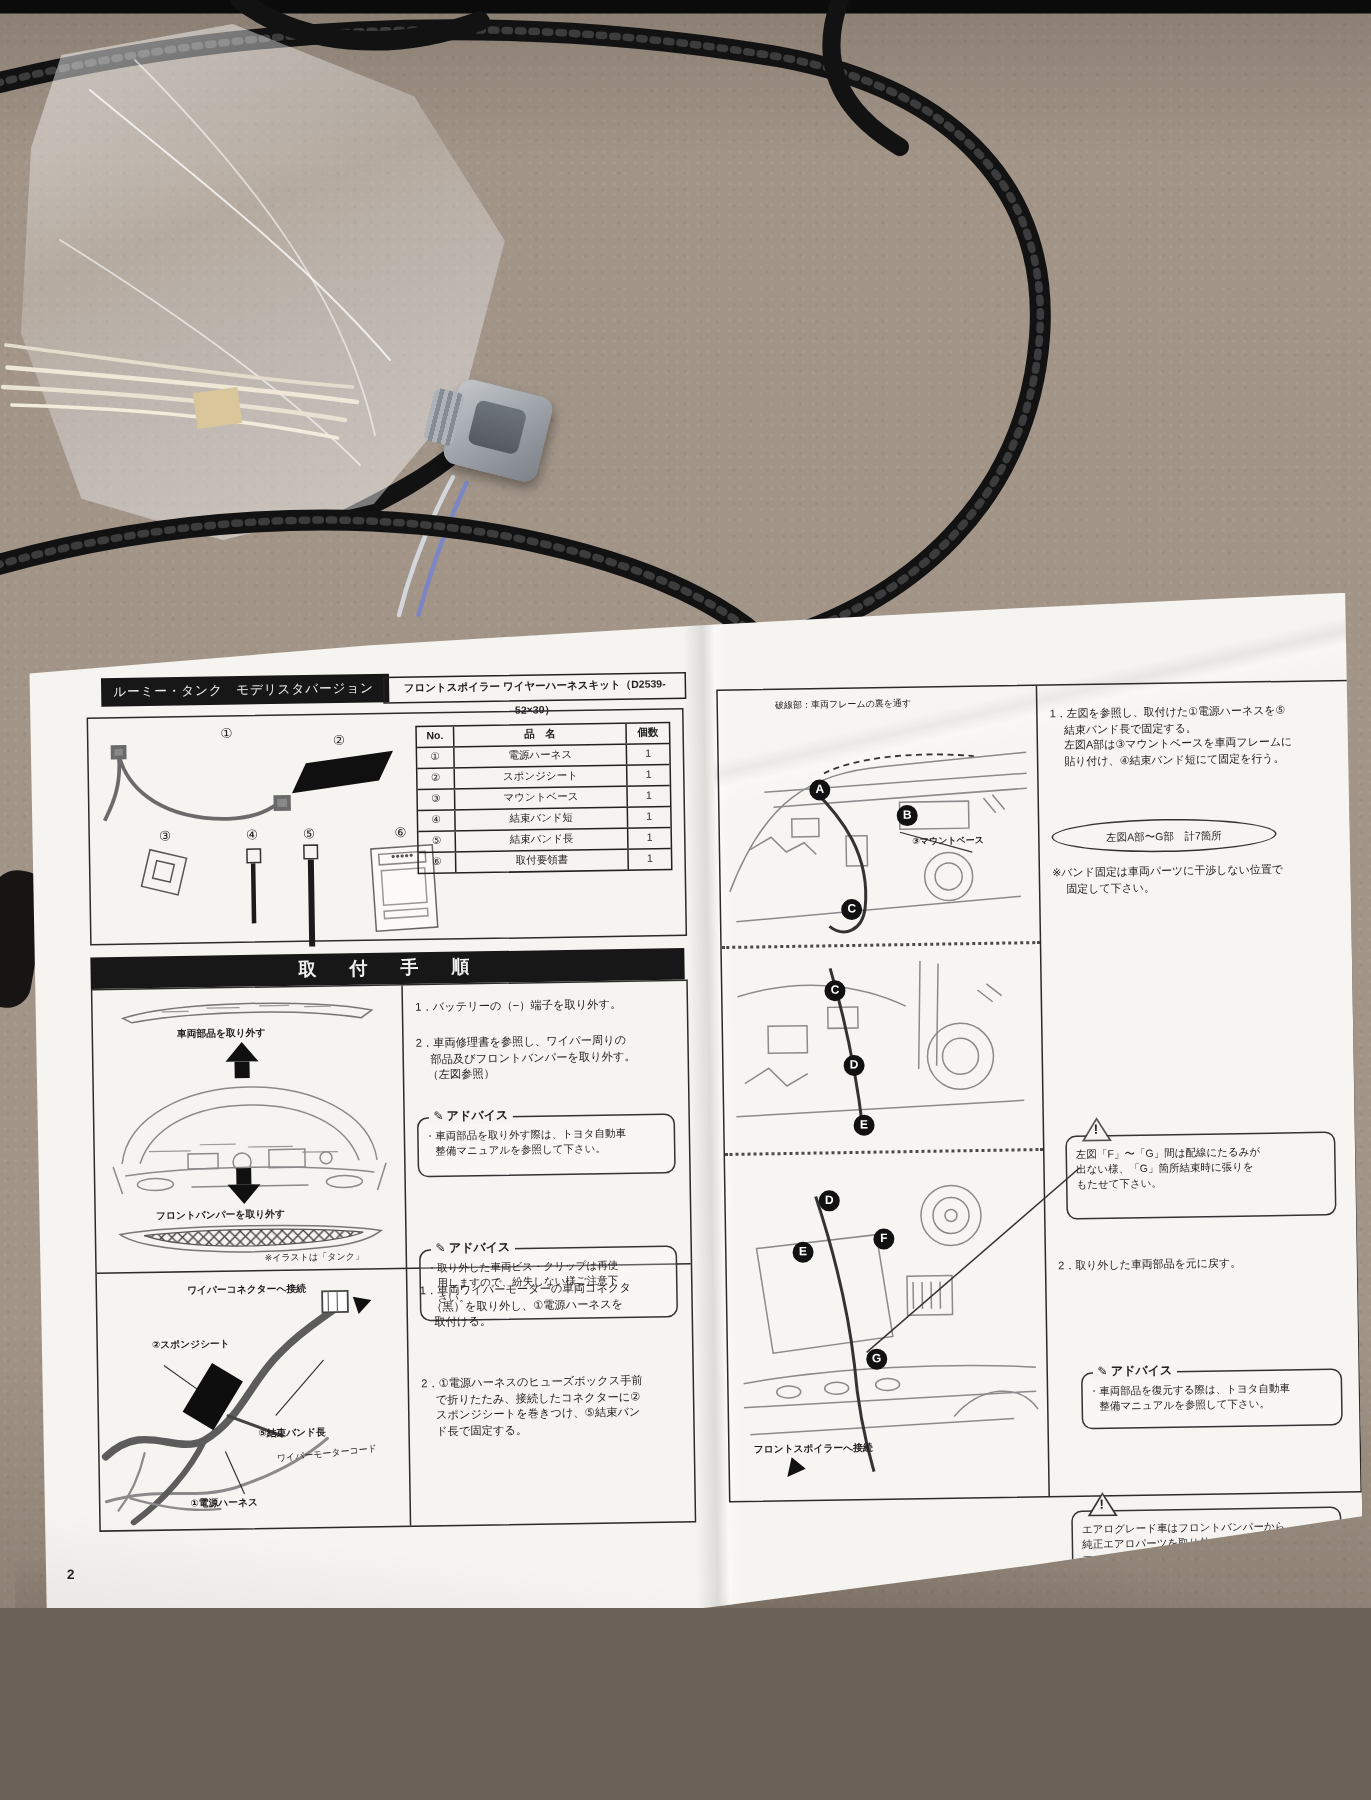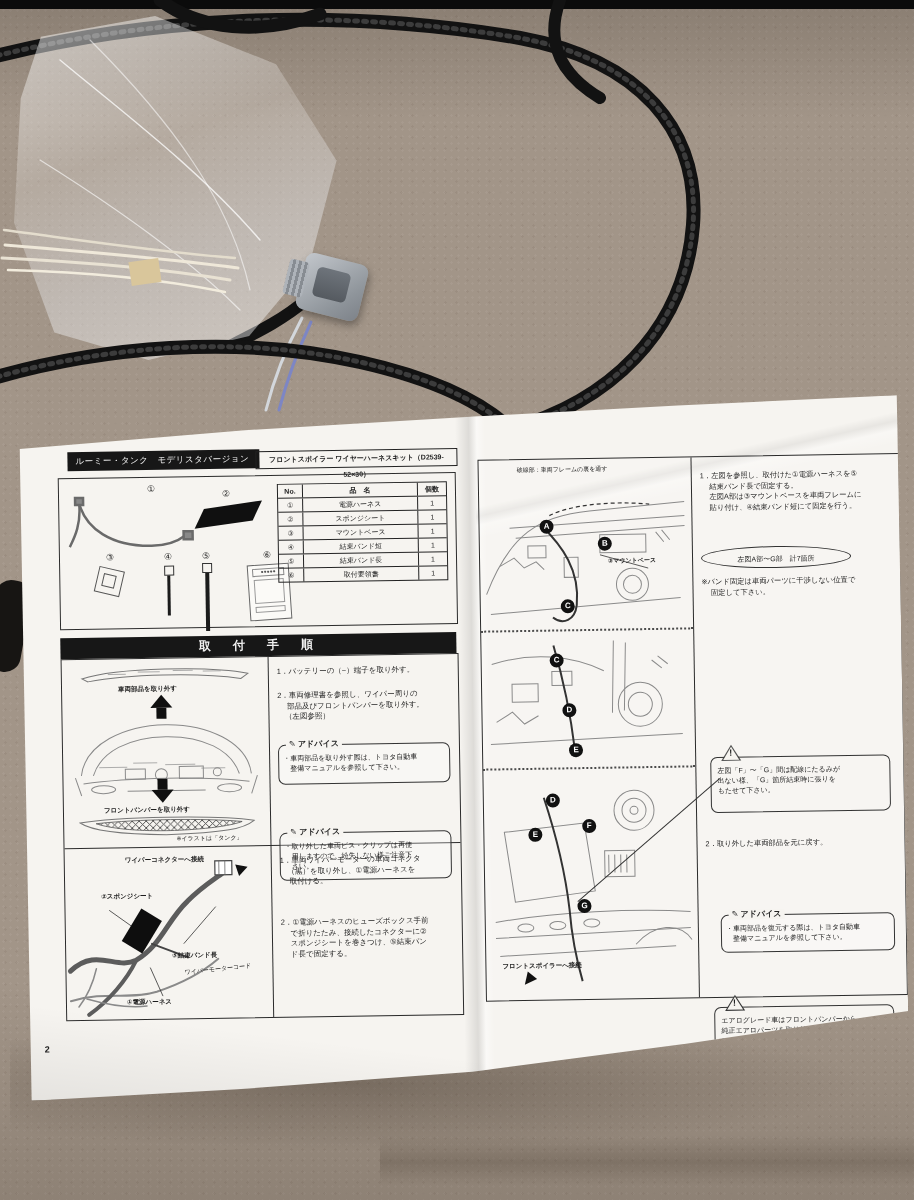--- a/index.html
+++ b/index.html
@@ -1,16 +1,16 @@
 <!DOCTYPE html>
 <html><head>
 <meta charset="utf-8">
 <style>
   html,body{margin:0;padding:0;background:#6b6158;}
-  #photo{position:relative;width:914px;height:1200px;overflow:hidden;
+  #photo{position:relative;width:914px;height:1072px;overflow:hidden;
     font-family:"Liberation Sans","DejaVu Sans",sans-serif;color:#222;
     background:
       linear-gradient(180deg, rgba(40,32,24,.20), rgba(0,0,0,0) 10%, rgba(0,0,0,0) 82%, rgba(50,40,30,.18)),
       radial-gradient(rgba(255,255,255,.05) 1px, transparent 1.4px),
       radial-gradient(rgba(60,48,36,.07) 1px, transparent 1.4px),
       #a29588;
     background-size:auto,7px 7px,11px 11px;}
   .abs{position:absolute;}
   
   #top-strip{left:0;top:0;width:914px;height:9px;background:#0b0b0b;}

